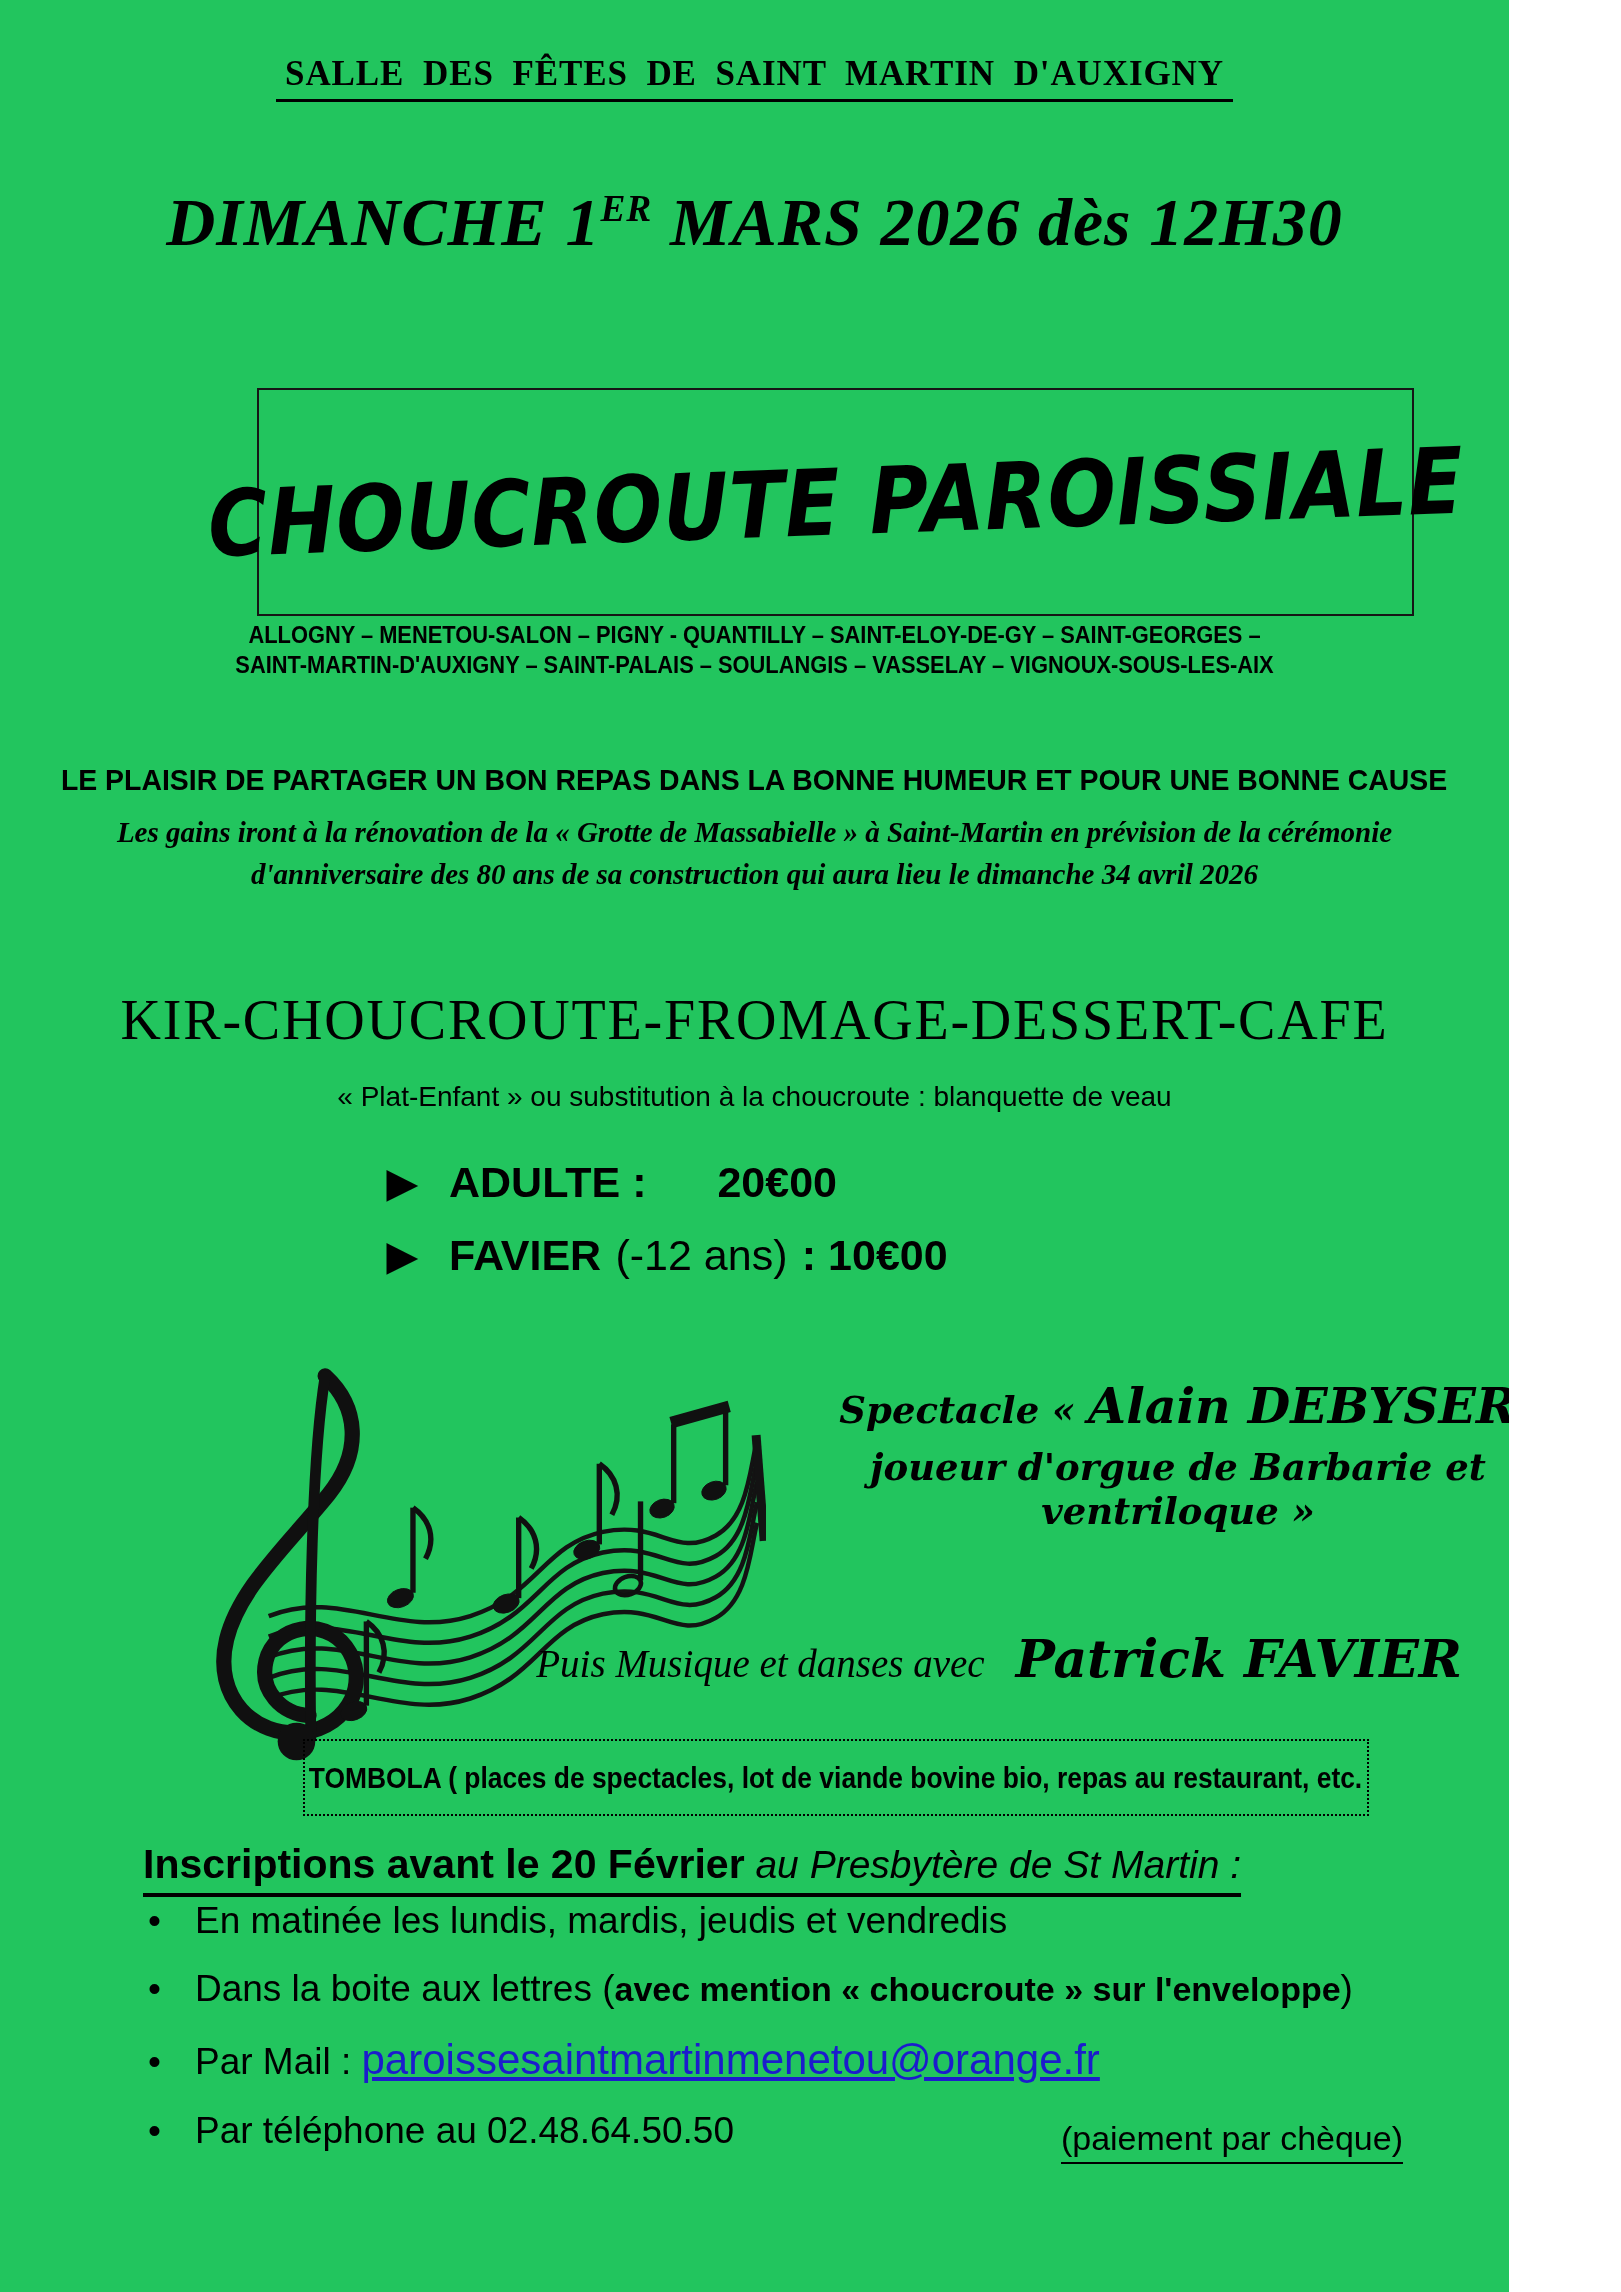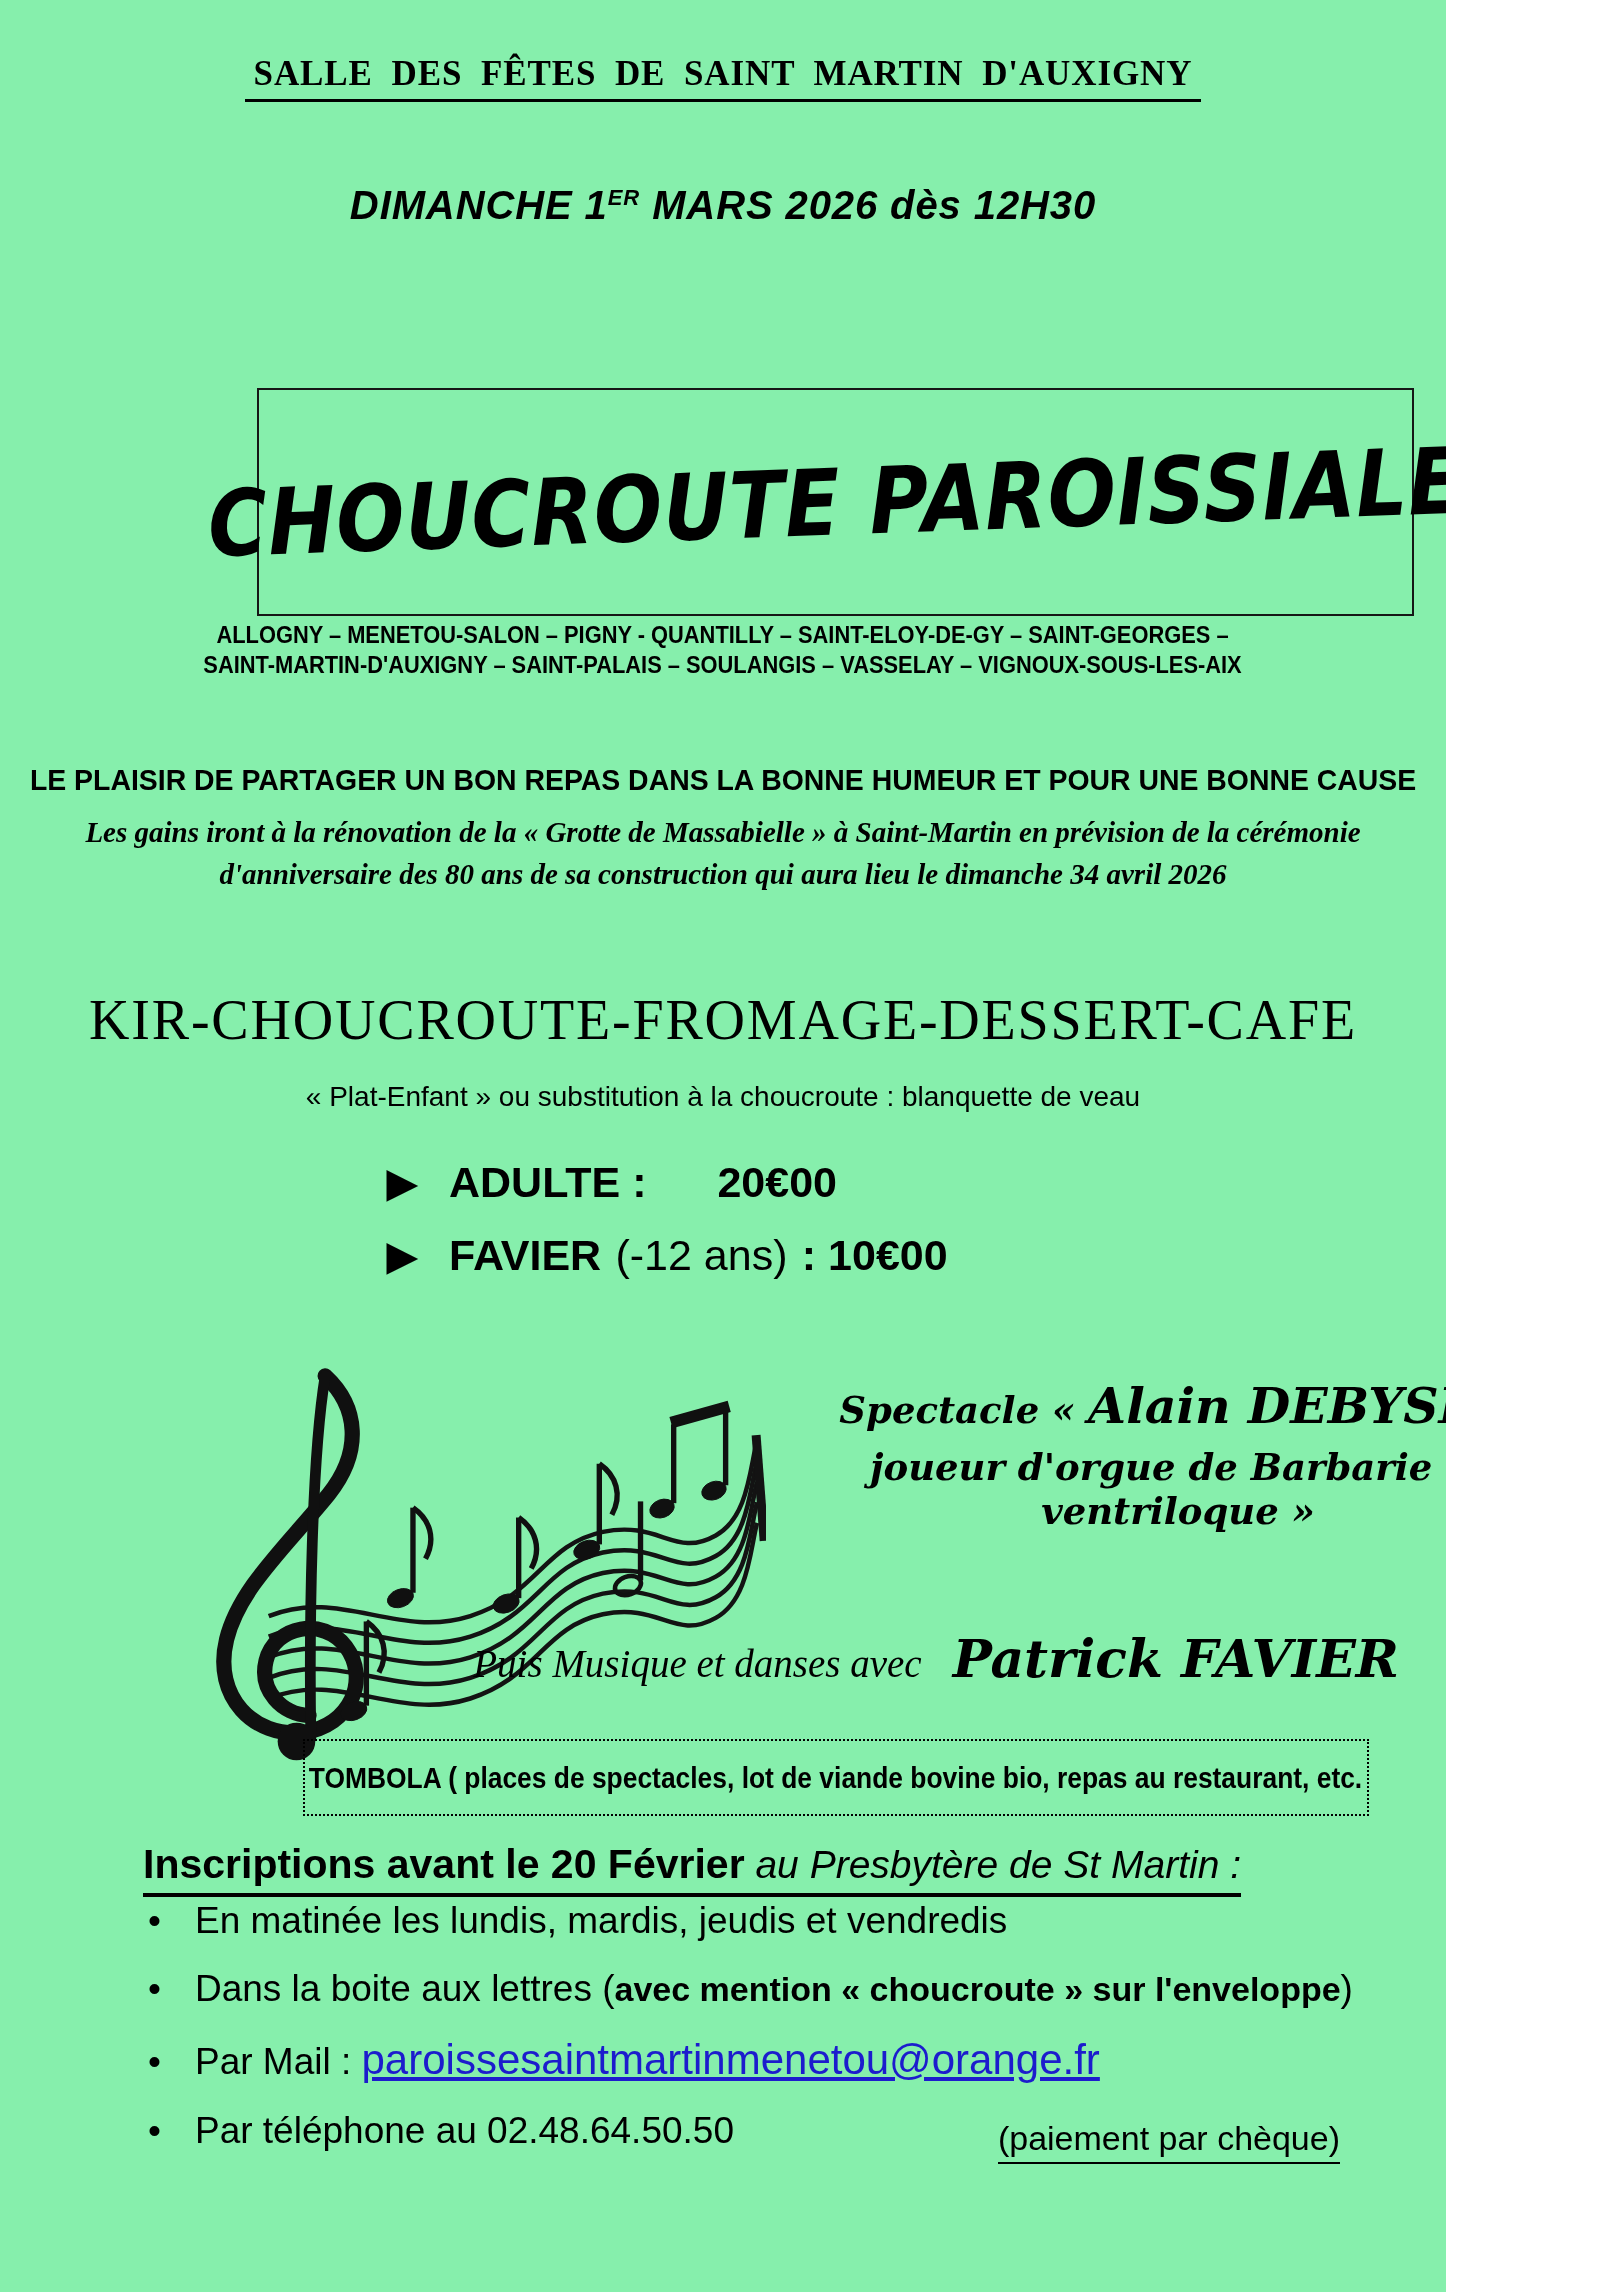--- a/index.html
+++ b/index.html
@@ -1,27 +1,27 @@
 <!DOCTYPE html>
 <html style="font-size:14.3px"><head>
 <meta charset="utf-8">
 <style>
   html,body { margin:0; padding:0; background:#fff; }
   .page {
-    position:relative; width:1398px; height:2293px; background:#86efac;
-    font-family:"Liberation Sans", sans-serif; color:#000; overflow:hidden;padding-left:48px;
+    position:relative; width:1509px; height:2293px; background:#22c55e;
+    font-family:"Liberation Sans", sans-serif; color:#000; overflow:hidden;
   }
   .abs-center { position:absolute; left:0; right:0; text-align:center; }
 
   .venue { top:54px; font-family:"Liberation Serif", serif; font-weight:bold;
            font-size:35px; letter-spacing:0.9px; word-spacing:9px; }
   .venue .u1 { border-bottom:3.6px solid #000; padding:0 9px 6.3px 9px; }
 
-  .date { top:183px; font-family:Liberation Sans, sans-serif; font-style:italic;
-          font-weight:bold; font-size:40px; letter-spacing:0.9px; }
+  .date { top:183px; font-family:Liberation Serif, serif; font-style:italic;
+          font-weight:bold; font-size:68px; letter-spacing:0.9px; }
   .date sup { font-size:0.55em; }
 
   .title-box { position:absolute; left:257px; top:388px; width:1153px; height:224px;
                border:2.7px solid #161616; display:flex; align-items:center; justify-content:center; }
   .title { font-family:"DejaVu Sans", sans-serif; font-weight:bold; font-style:italic;
            font-size:82px; letter-spacing:0.9px; white-space:nowrap;
            transform:rotate(-2deg) scale(0.98,1.12); }
 
   .towns { top:620px; font-weight:bold; font-size:23px; line-height:30px; }
   .towns-inner { display:inline-block; transform:scaleX(0.95); transform-origin:center; }

